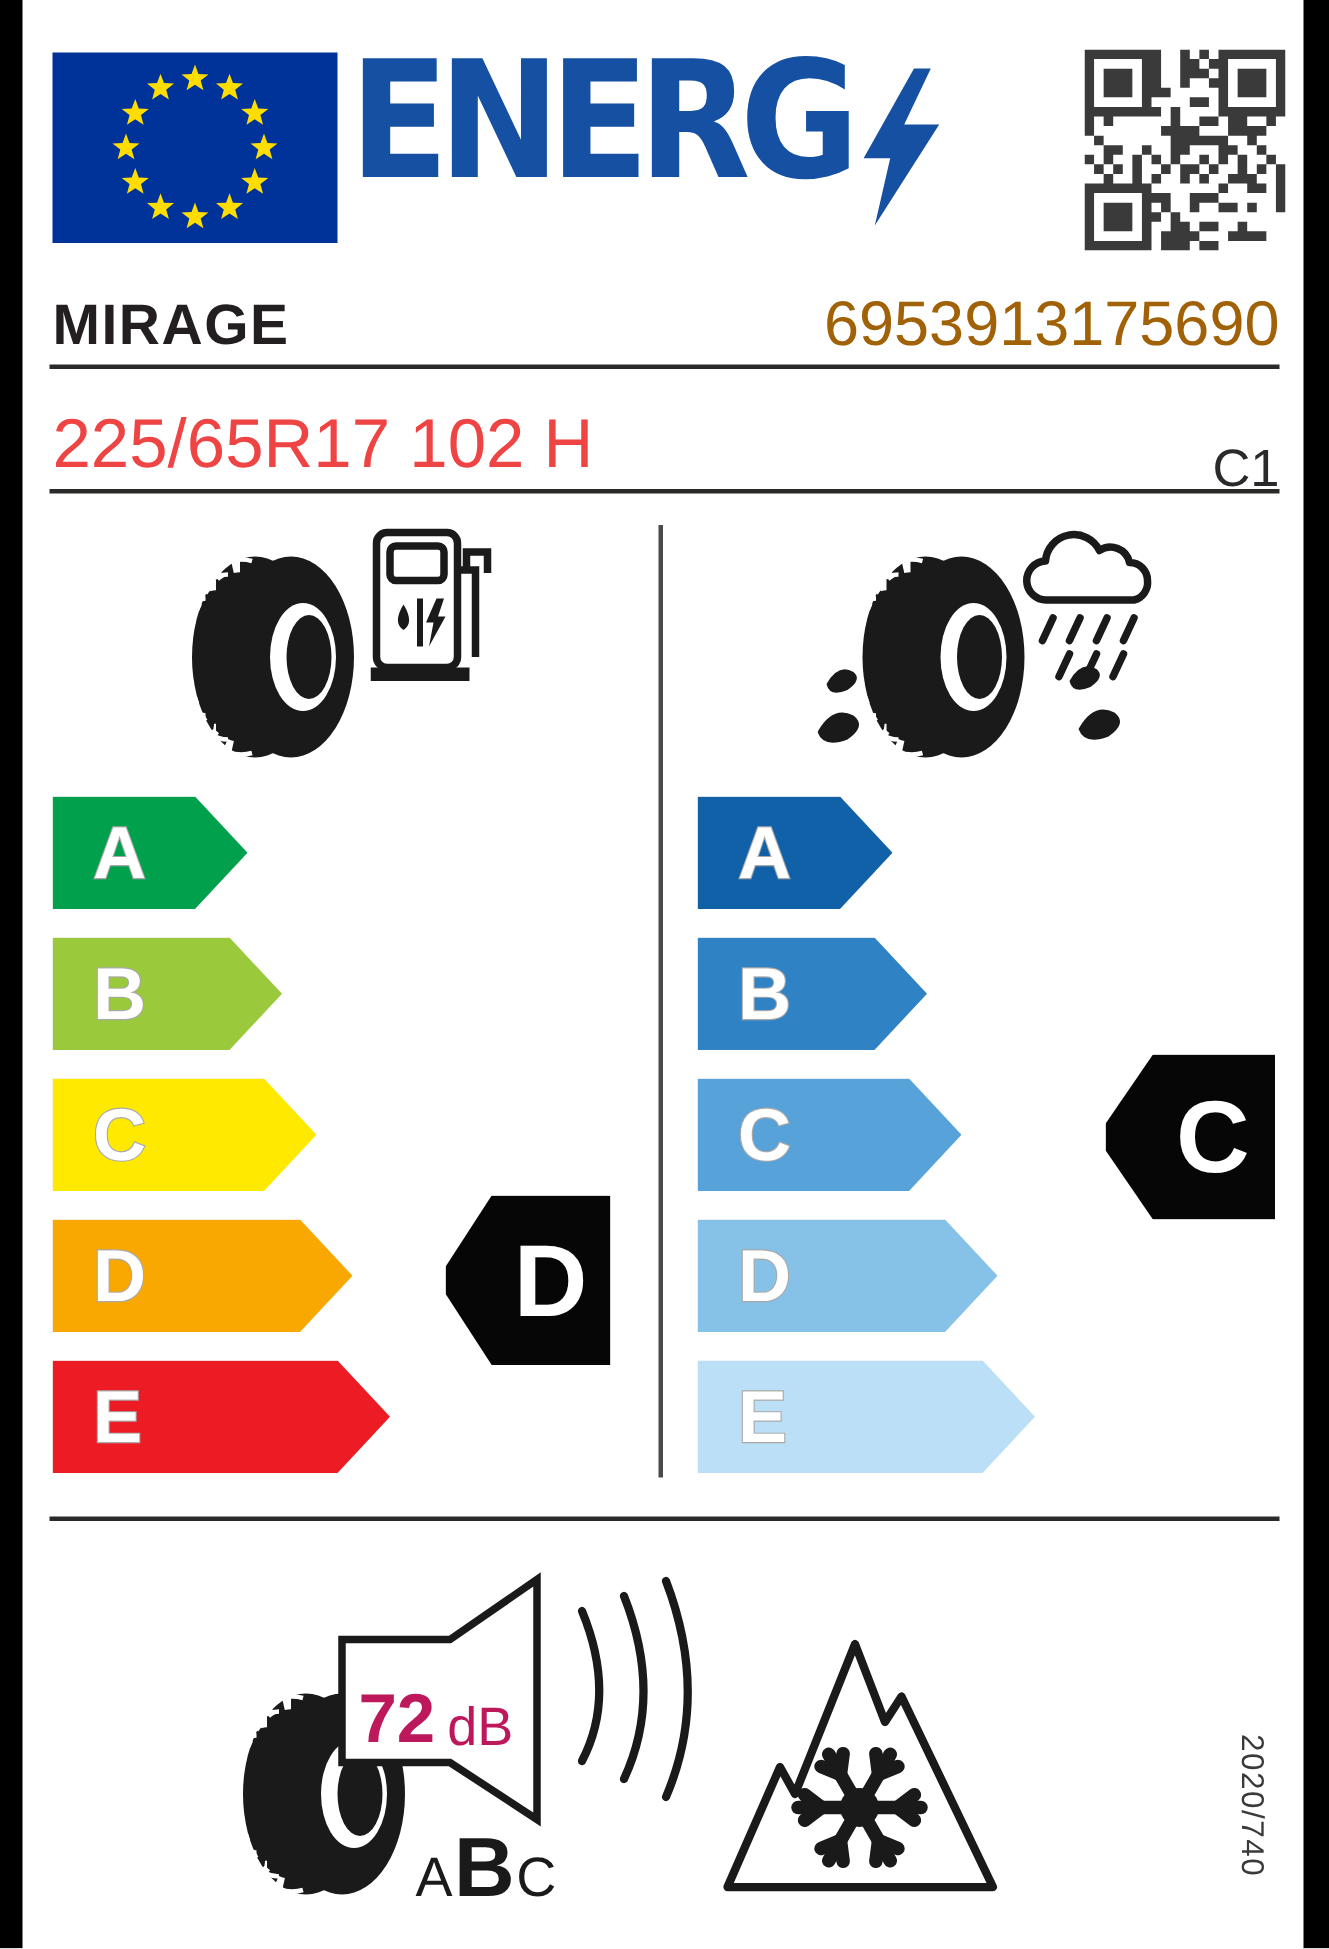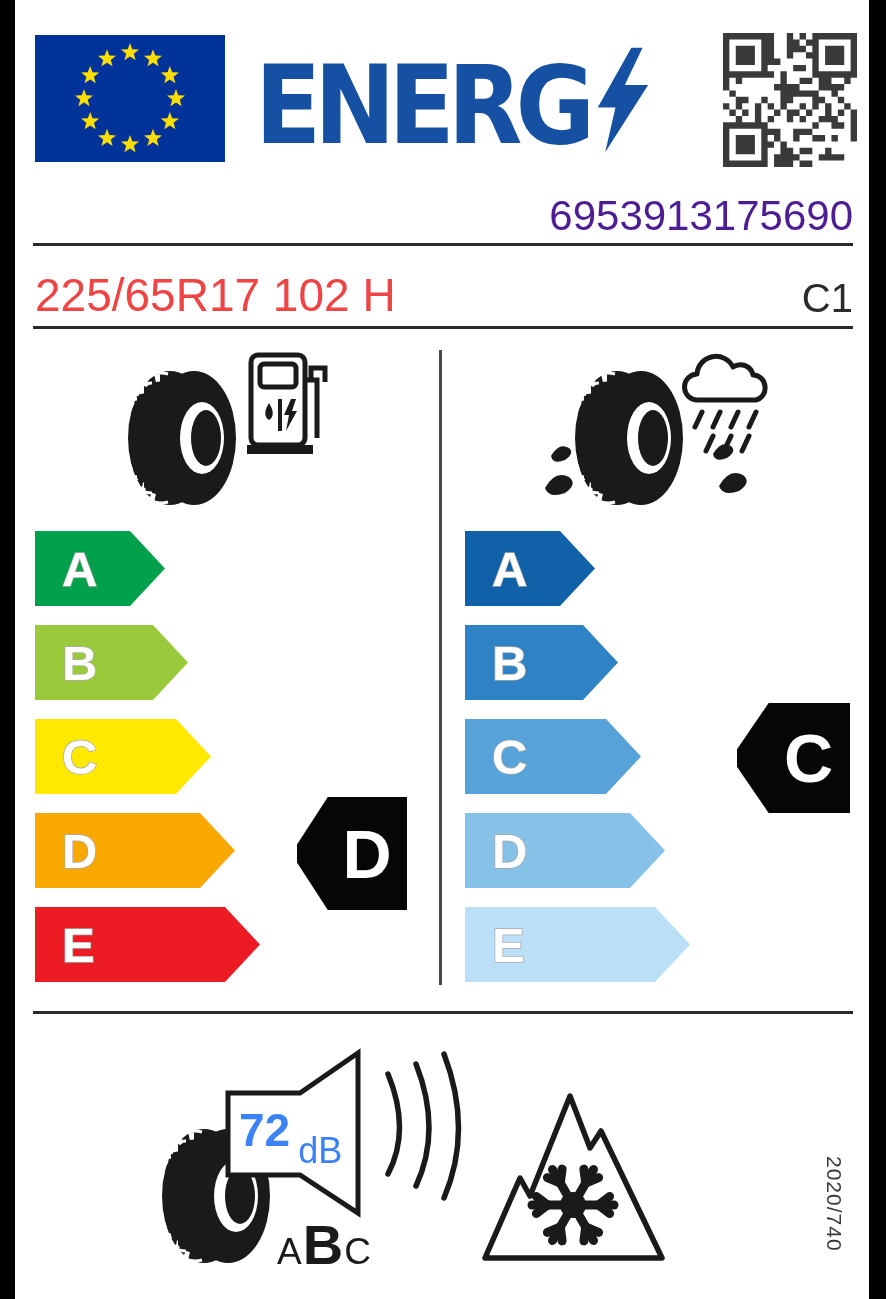--- a/index.html
+++ b/index.html
@@ -6,36 +6,36 @@
   .label{
     position:relative;width:886px;height:1299px;background:#fff;overflow:hidden;
     font-family:"Liberation Sans",sans-serif;color:#2b2a29;
   }
   .sidebar{position:absolute;top:0;height:1299px;background:#000;}
   .sidebar.left{left:0;width:15px;}
   .sidebar.right{left:869px;width:17px;}
 
   
   .eu-flag{position:absolute;left:35px;top:35px;width:190px;height:127px;background:#003399;}
-  .energ{position:absolute;left:255px;top:44px;height:112px;display:flex;align-items:flex-end;}
+  .energ{position:absolute;left:233px;top:44px;height:112px;display:flex;}
   .energ .word{
     font-family:"DejaVu Sans",sans-serif;font-weight:bold;font-size:97px;line-height:0.93;
     letter-spacing:-7px;color:#1650A2;transform:scaleY(1.12);transform-origin:left bottom;
   }
   .energ svg{margin-left:6px;margin-bottom:2px;}
   .qr{position:absolute;left:723px;top:33px;width:134px;height:134px;}
 
   .brand{position:absolute;left:35px;top:196px;font-size:38px;font-weight:bold;letter-spacing:1px;color:#231f20;}
-  .barcode{position:absolute;right:33px;top:192px;font-size:42px;color:#4c1d95;}
+  .barcode{position:absolute;right:33px;top:192px;font-size:42px;color:#a16207;}
   .rule{position:absolute;left:33px;width:820px;height:3px;background:#2b2a29;}
   .rule.r1{top:243px;}
   .rule.r2{top:326px;}
   .rule.r3{top:1011px;}
   .tire-size{position:absolute;left:35px;top:268px;font-size:46px;color:#ef4444;}
-  .tire-class{position:absolute;right:33px;top:276px;font-size:40px;color:#2b2a29;}
+  .tire-class{position:absolute;right:33px;top:293px;font-size:35px;color:#2b2a29;}
 
   .vdivider{position:absolute;left:439px;top:350px;width:3px;height:635px;background:#4a4a4c;}
 
   
   .scale{position:absolute;width:300px;height:983px;}
   .scale.fuel{left:35px;top:531px;}
   .scale.wet{left:465px;top:531px;}
   .arrow-row{
     position:absolute;left:0;height:75px;display:flex;align-items:center;
     clip-path:polygon(0 0,calc(100% - 35px) 0,100% 50%,calc(100% - 35px) 100%,0 100%);
@@ -51,21 +51,21 @@
     filter:drop-shadow(0 0 1px #8a8a8a);
   }
   .rating-arrow span{color:#fff;font-size:68px;font-weight:bold;padding-left:30px;}
   .rating-arrow.fuel{left:297px;top:797px;width:110px;height:113px;}
   .rating-arrow.wet{left:737px;top:703px;width:113px;height:110px;}
 
   
   .icon{position:absolute;}
 
   
-  .noise-text{position:absolute;left:239px;top:1103px;display:flex;align-items:flex-start;gap:8px;color:#3b82f6;}
+  .noise-text{position:absolute;left:239px;top:1103px;display:flex;align-items:flex-end;gap:8px;color:#be185d;}
   .noise-text .val{font-size:46px;font-weight:bold;}
   .noise-text .unit{font-size:36px;margin-top:27px;}
   .noise-abc{position:absolute;left:277px;top:1212px;display:flex;align-items:baseline;color:#1a1a1a;}
   .noise-abc .a,.noise-abc .c{font-size:37px;}
   .noise-abc .b{font-size:56px;font-weight:bold;margin:0 1px;}
   .regulation{
     position:absolute;left:822px;top:1156px;height:120px;
     writing-mode:vertical-rl;font-size:21px;color:#3a3a3c;letter-spacing:1px;
   }
 </style>
@@ -87,20 +87,21 @@
     <span class="word">ENERG</span>
     <svg width="56" height="108" viewBox="0 0 60 112">
       <path d="M40 0 L4 64 H23 L12 112 L58 40 H33 L52 0 Z" fill="#1650A2"></path>
     </svg>
   </div>
 
   <svg class="qr" id="qr" viewBox="0 0 21 21">
       <path d="M0 0h1v1h-1zM1 0h1v1h-1zM2 0h1v1h-1zM3 0h1v1h-1zM4 0h1v1h-1zM5 0h1v1h-1zM6 0h1v1h-1zM7 0h1v1h-1zM10 0h1v1h-1zM12 0h1v1h-1zM14 0h1v1h-1zM15 0h1v1h-1zM16 0h1v1h-1zM17 0h1v1h-1zM18 0h1v1h-1zM19 0h1v1h-1zM20 0h1v1h-1zM0 1h1v1h-1zM6 1h1v1h-1zM7 1h1v1h-1zM10 1h1v1h-1zM11 1h1v1h-1zM13 1h1v1h-1zM14 1h1v1h-1zM20 1h1v1h-1zM0 2h1v1h-1zM2 2h1v1h-1zM3 2h1v1h-1zM4 2h1v1h-1zM6 2h1v1h-1zM7 2h1v1h-1zM10 2h1v1h-1zM11 2h1v1h-1zM12 2h1v1h-1zM14 2h1v1h-1zM16 2h1v1h-1zM17 2h1v1h-1zM18 2h1v1h-1zM20 2h1v1h-1zM0 3h1v1h-1zM2 3h1v1h-1zM3 3h1v1h-1zM4 3h1v1h-1zM6 3h1v1h-1zM7 3h1v1h-1zM10 3h1v1h-1zM13 3h1v1h-1zM14 3h1v1h-1zM16 3h1v1h-1zM17 3h1v1h-1zM18 3h1v1h-1zM20 3h1v1h-1zM0 4h1v1h-1zM2 4h1v1h-1zM3 4h1v1h-1zM4 4h1v1h-1zM6 4h1v1h-1zM7 4h1v1h-1zM8 4h1v1h-1zM14 4h1v1h-1zM16 4h1v1h-1zM17 4h1v1h-1zM18 4h1v1h-1zM20 4h1v1h-1zM0 5h1v1h-1zM6 5h1v1h-1zM11 5h1v1h-1zM12 5h1v1h-1zM14 5h1v1h-1zM20 5h1v1h-1zM0 6h1v1h-1zM1 6h1v1h-1zM2 6h1v1h-1zM3 6h1v1h-1zM4 6h1v1h-1zM5 6h1v1h-1zM6 6h1v1h-1zM7 6h1v1h-1zM9 6h1v1h-1zM14 6h1v1h-1zM15 6h1v1h-1zM16 6h1v1h-1zM17 6h1v1h-1zM18 6h1v1h-1zM19 6h1v1h-1zM20 6h1v1h-1zM0 7h1v1h-1zM2 7h1v1h-1zM9 7h1v1h-1zM12 7h1v1h-1zM13 7h1v1h-1zM15 7h1v1h-1zM16 7h1v1h-1zM19 7h1v1h-1zM0 8h1v1h-1zM8 8h1v1h-1zM9 8h1v1h-1zM10 8h1v1h-1zM11 8h1v1h-1zM15 8h1v1h-1zM16 8h1v1h-1zM17 8h1v1h-1zM18 8h1v1h-1zM1 9h1v1h-1zM9 9h1v1h-1zM10 9h1v1h-1zM11 9h1v1h-1zM12 9h1v1h-1zM13 9h1v1h-1zM14 9h1v1h-1zM17 9h1v1h-1zM2 10h1v1h-1zM3 10h1v1h-1zM6 10h1v1h-1zM9 10h1v1h-1zM10 10h1v1h-1zM14 10h1v1h-1zM15 10h1v1h-1zM18 10h1v1h-1zM0 11h1v1h-1zM2 11h1v1h-1zM5 11h1v1h-1zM7 11h1v1h-1zM9 11h1v1h-1zM12 11h1v1h-1zM14 11h1v1h-1zM16 11h1v1h-1zM19 11h1v1h-1zM1 12h1v1h-1zM3 12h1v1h-1zM5 12h1v1h-1zM8 12h1v1h-1zM10 12h1v1h-1zM11 12h1v1h-1zM13 12h1v1h-1zM16 12h1v1h-1zM18 12h1v1h-1zM20 12h1v1h-1zM2 13h1v1h-1zM5 13h1v1h-1zM7 13h1v1h-1zM10 13h1v1h-1zM12 13h1v1h-1zM15 13h1v1h-1zM16 13h1v1h-1zM17 13h1v1h-1zM20 13h1v1h-1zM0 14h1v1h-1zM1 14h1v1h-1zM2 14h1v1h-1zM3 14h1v1h-1zM4 14h1v1h-1zM5 14h1v1h-1zM6 14h1v1h-1zM14 14h1v1h-1zM17 14h1v1h-1zM18 14h1v1h-1zM20 14h1v1h-1zM0 15h1v1h-1zM6 15h1v1h-1zM7 15h1v1h-1zM8 15h1v1h-1zM11 15h1v1h-1zM12 15h1v1h-1zM13 15h1v1h-1zM20 15h1v1h-1zM0 16h1v1h-1zM2 16h1v1h-1zM3 16h1v1h-1zM4 16h1v1h-1zM6 16h1v1h-1zM8 16h1v1h-1zM11 16h1v1h-1zM14 16h1v1h-1zM15 16h1v1h-1zM17 16h1v1h-1zM20 16h1v1h-1zM0 17h1v1h-1zM2 17h1v1h-1zM3 17h1v1h-1zM4 17h1v1h-1zM6 17h1v1h-1zM7 17h1v1h-1zM9 17h1v1h-1zM0 18h1v1h-1zM2 18h1v1h-1zM3 18h1v1h-1zM4 18h1v1h-1zM6 18h1v1h-1zM9 18h1v1h-1zM10 18h1v1h-1zM12 18h1v1h-1zM13 18h1v1h-1zM16 18h1v1h-1zM0 19h1v1h-1zM6 19h1v1h-1zM8 19h1v1h-1zM9 19h1v1h-1zM10 19h1v1h-1zM11 19h1v1h-1zM15 19h1v1h-1zM16 19h1v1h-1zM17 19h1v1h-1zM18 19h1v1h-1zM0 20h1v1h-1zM1 20h1v1h-1zM2 20h1v1h-1zM3 20h1v1h-1zM4 20h1v1h-1zM5 20h1v1h-1zM6 20h1v1h-1zM8 20h1v1h-1zM9 20h1v1h-1zM10 20h1v1h-1zM12 20h1v1h-1zM13 20h1v1h-1z" fill="#3a3a3a"></path>
     </svg>
 
+  <div class="brand">MIRAGE</div>
   <div class="barcode">6953913175690</div>
   <div class="rule r1"></div>
 
   <div class="tire-size">225/65R17 102 H</div>
   <div class="tire-class">C1</div>
   <div class="rule r2"></div>
 
   <div class="vdivider"></div>
 
   <svg class="icon" style="left:126px;top:368px" width="112" height="142" viewBox="0 0 112 142">

